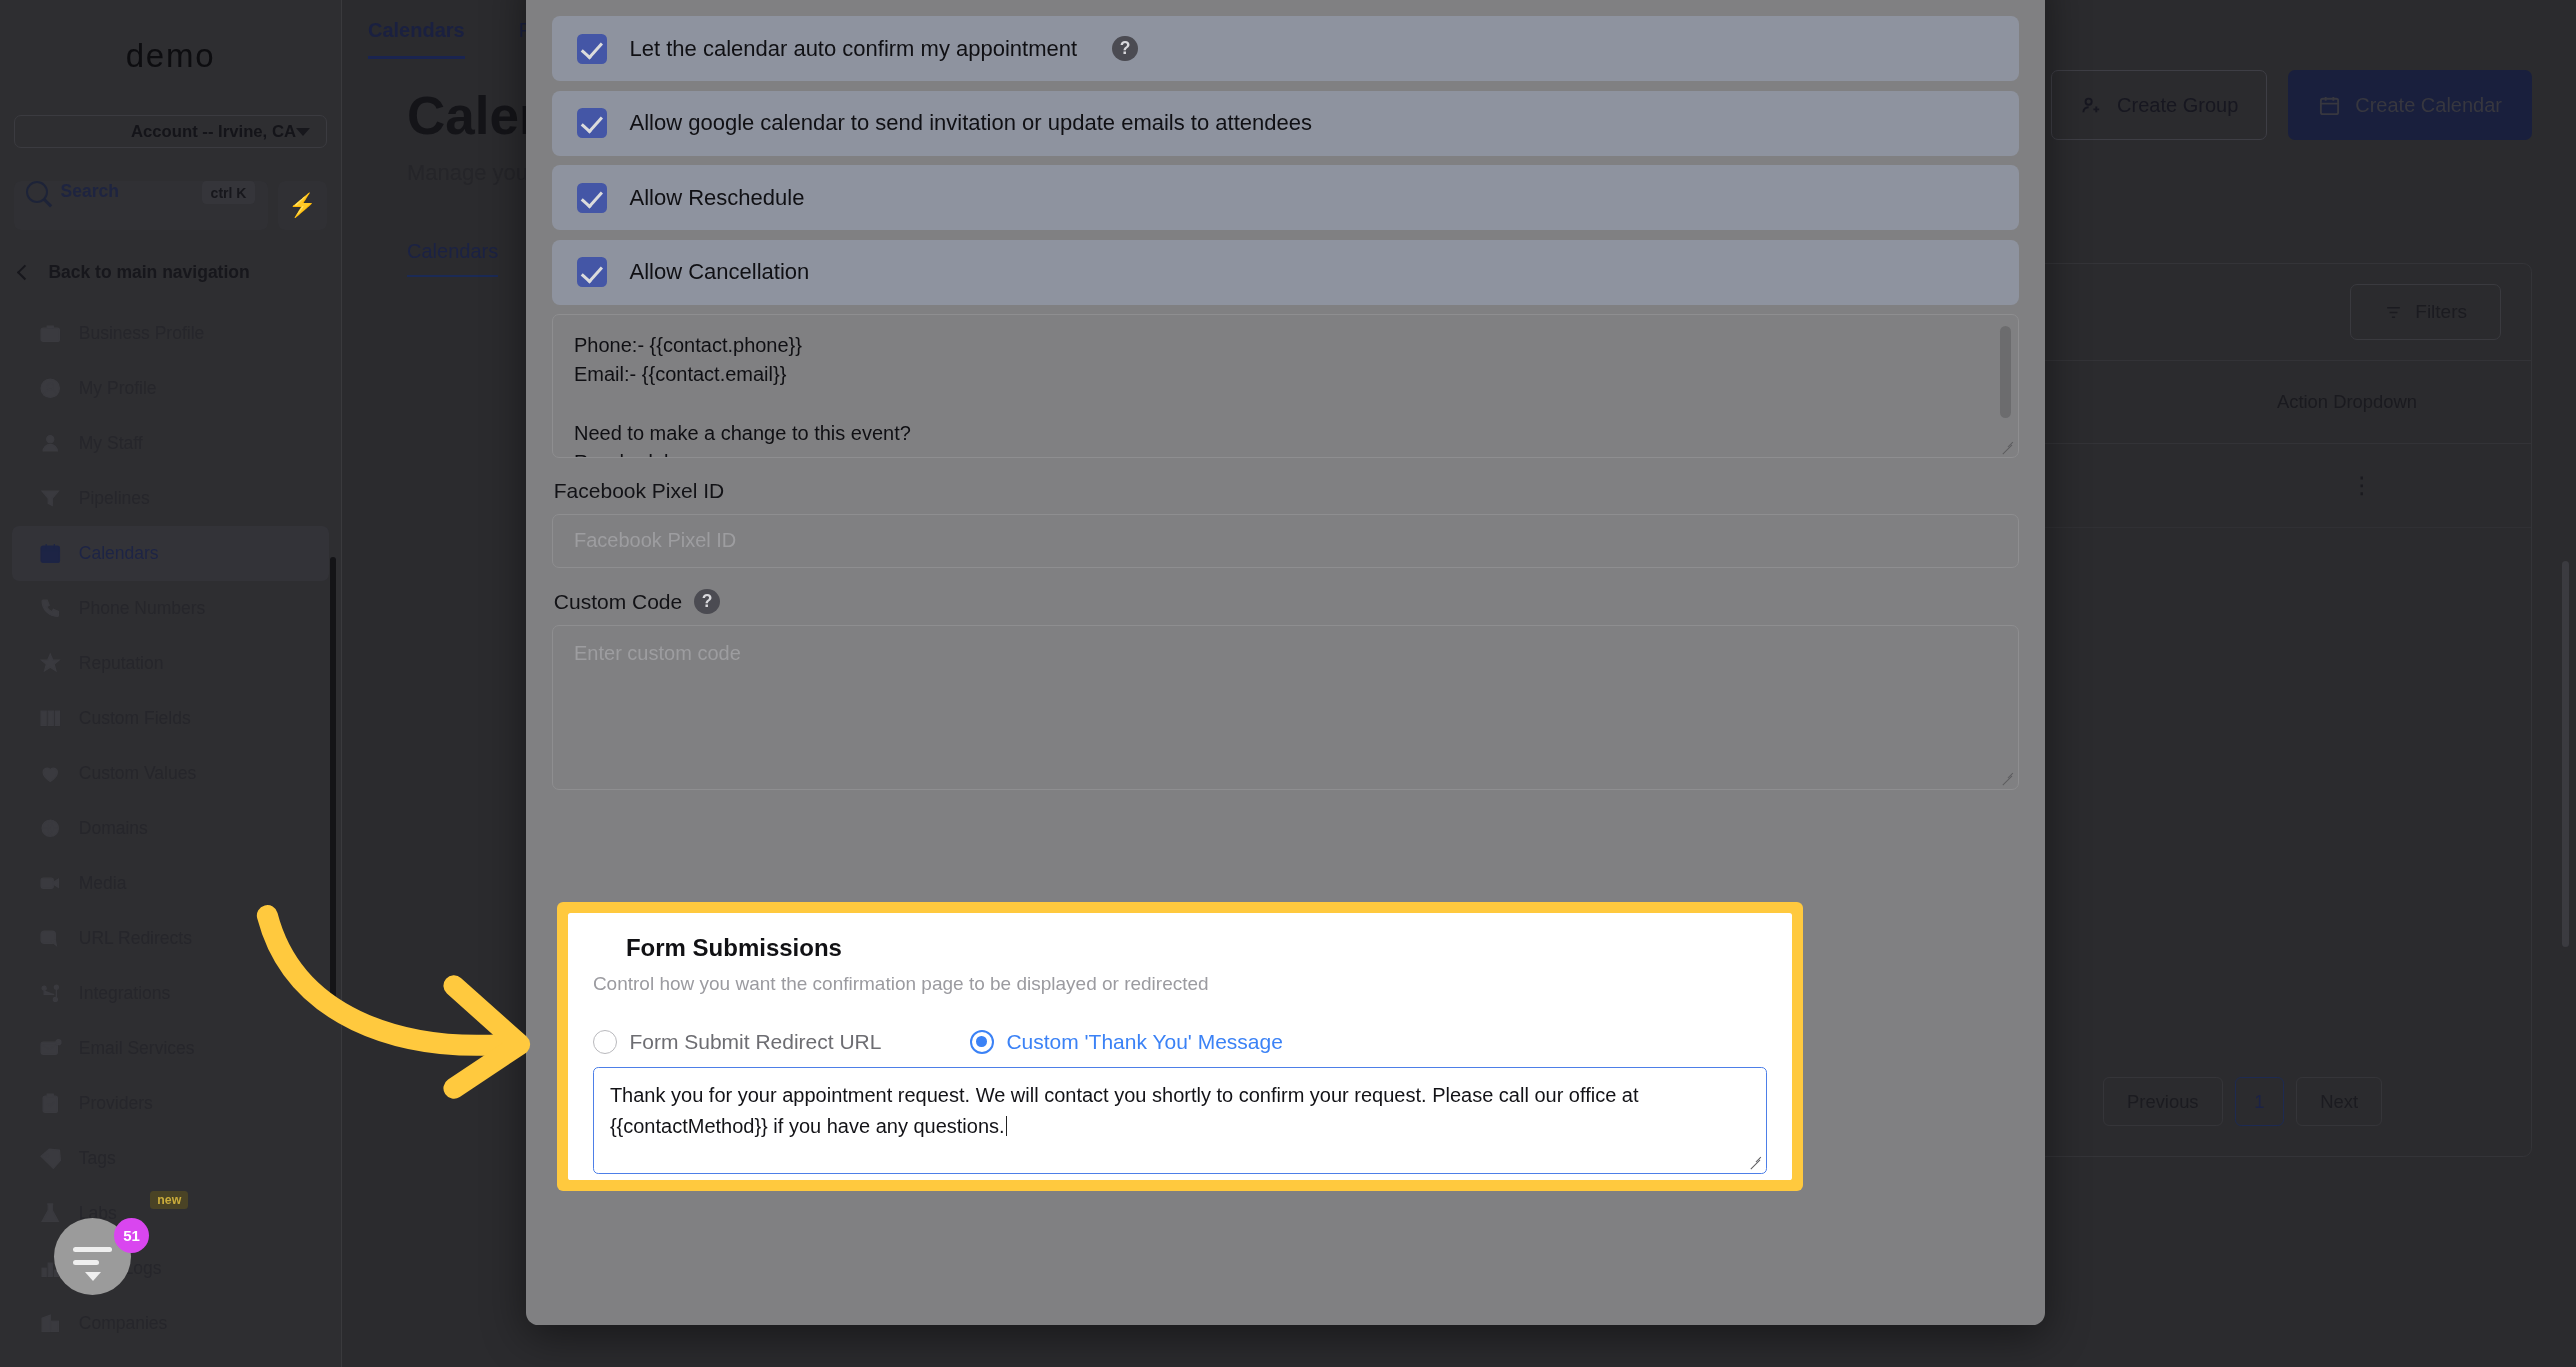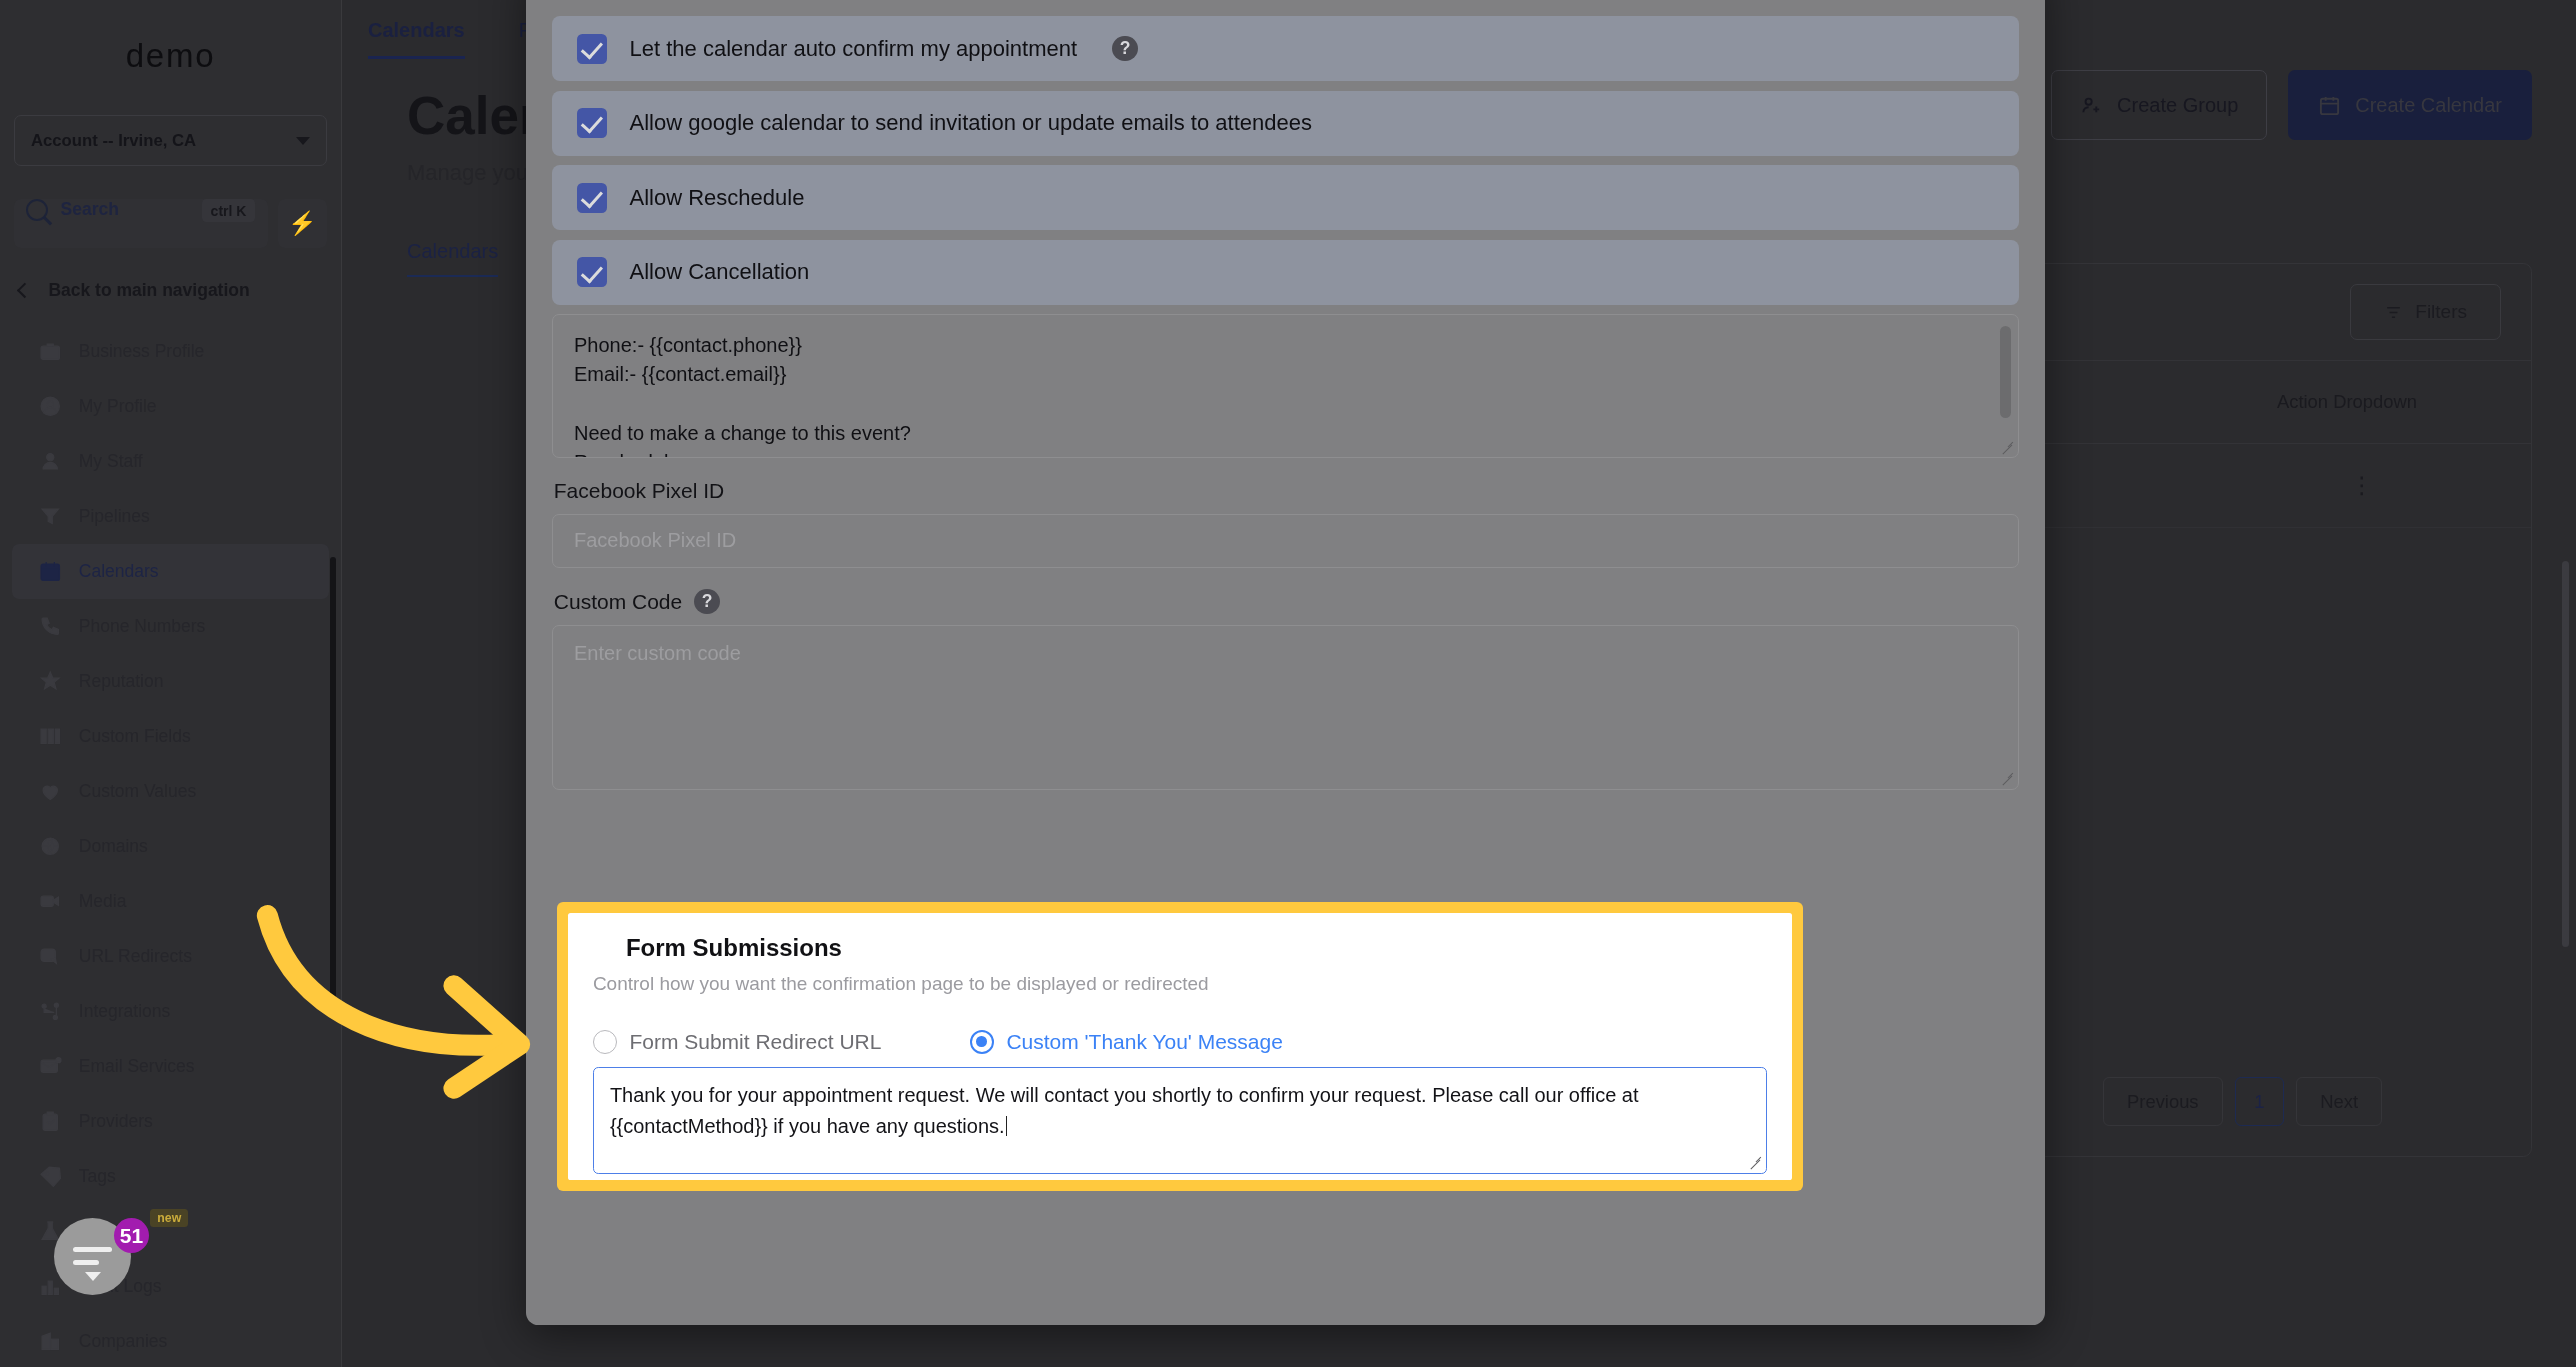--- a/index.html
+++ b/index.html
@@ -16,23 +16,23 @@
 
   .sidebar {
     position: absolute; left: 0; top: 0; width: 342px; height: 1367px;
     background: #2e2e31; border-right: 0.9px solid #3a3a3d;
   }
   .brand {
     text-align: center; color: #0d0d10; font-size: 33px;
     letter-spacing: 1.8px; padding-top: 37px; font-weight: 400;
   }
   .account-select {
-    margin: 40px 14px 8px 14px; height: 51px; border: 0.9px solid #3b3b40;
+    margin: 40px 14px 8px 14px; height: 33px; border: 0.9px solid #3b3b40;
     border-radius: 7px; display: flex; align-items: center;
-    padding: 0 16px; justify-content: space-between;
+    padding: 0 16px; justify-content: flex-end;
   }
   .account-select .lbl { color: #141419; font-size: 16.7px; font-weight: 700; }
   .chev { width: 0; height: 0; border-left: 7px solid transparent;
           border-right: 7px solid transparent; border-top: 8px solid #17171c; }
 
   .search-row { display: flex; gap: 10.5px; margin: 33px 14px 0 14px; }
   .search-box {
     flex: 1; height: 49px; background: #303034; border-radius: 7px;
     display: flex; align-items: flex-start; padding: 0 12.3px; gap: 12.3px;
   }
@@ -80,22 +80,22 @@
     align-items:center; justify-content:center;
   }
   .chat-glyph { width: 40px; height: 32px; position: relative; }
   .chat-glyph i { display:block; height:5.3px; background:#efefef; border-radius:2.6px; }
   .chat-glyph i:nth-child(1){ width:39px; margin-top:6.1px;}
   .chat-glyph i:nth-child(2){ width:26px; margin-top:8px;}
   .chat-tail { position:absolute; left:12.3px; bottom:-8px; width:0; height:0;
                border-left:8px solid transparent; border-right:8px solid transparent;
                border-top:9.6px solid #efefef; }
   .chat-count {
-    position: absolute; left: 60px; top: 0px; background: #a21caf; color: #fff;
-    font-size: 21px; font-weight: 700; border-radius: 50%;
+    position: absolute; left: 60px; top: 0px; background: #d946ef; color: #fff;
+    font-size: 15px; font-weight: 700; border-radius: 50%;
     min-width: 35px; height: 35px; display:flex; align-items:center;
     justify-content:center; padding: 0 5.3px;
   }
 
   
   .bg-main { position: absolute; left: 342px; top: 0; right: 0; bottom: 0; }
   .bg-tabs { display: flex; gap: 54px; padding: 19px 0 0 26px; }
   .bg-tab { color: #1a2040; font-size: 20px; padding-bottom: 14px; }
   .bg-tab.sel { border-bottom: 3.5px solid #1a2450; font-weight: 600; }
   .bg-page-title { color: #141418; font-size: 53px; font-weight: 600;

